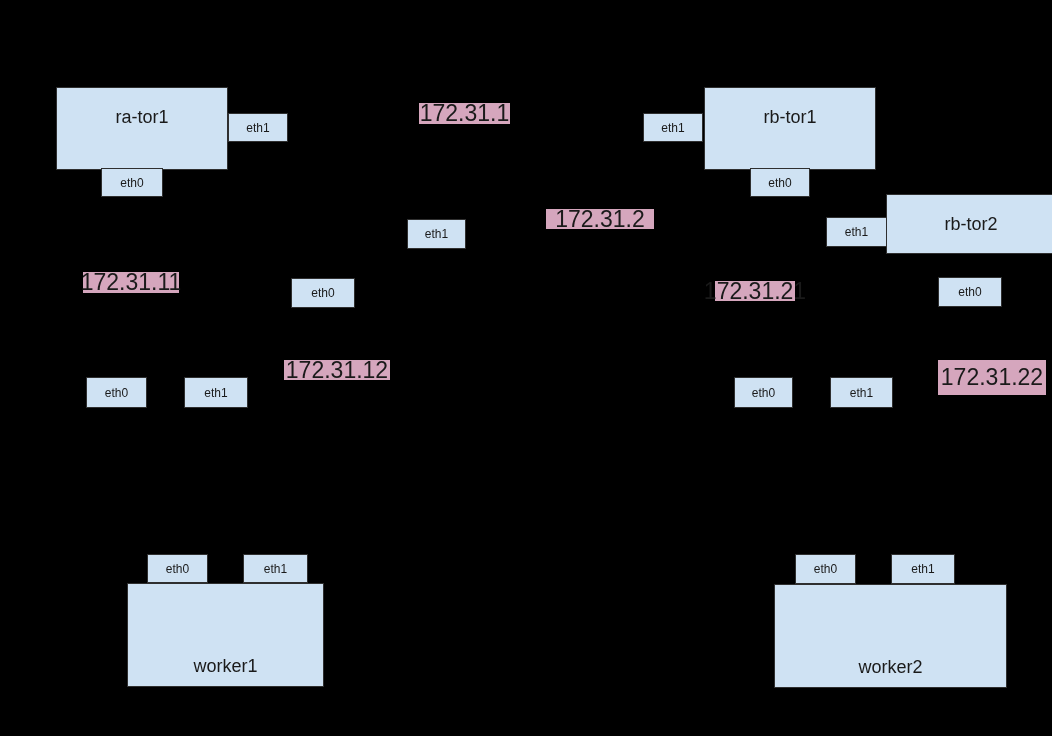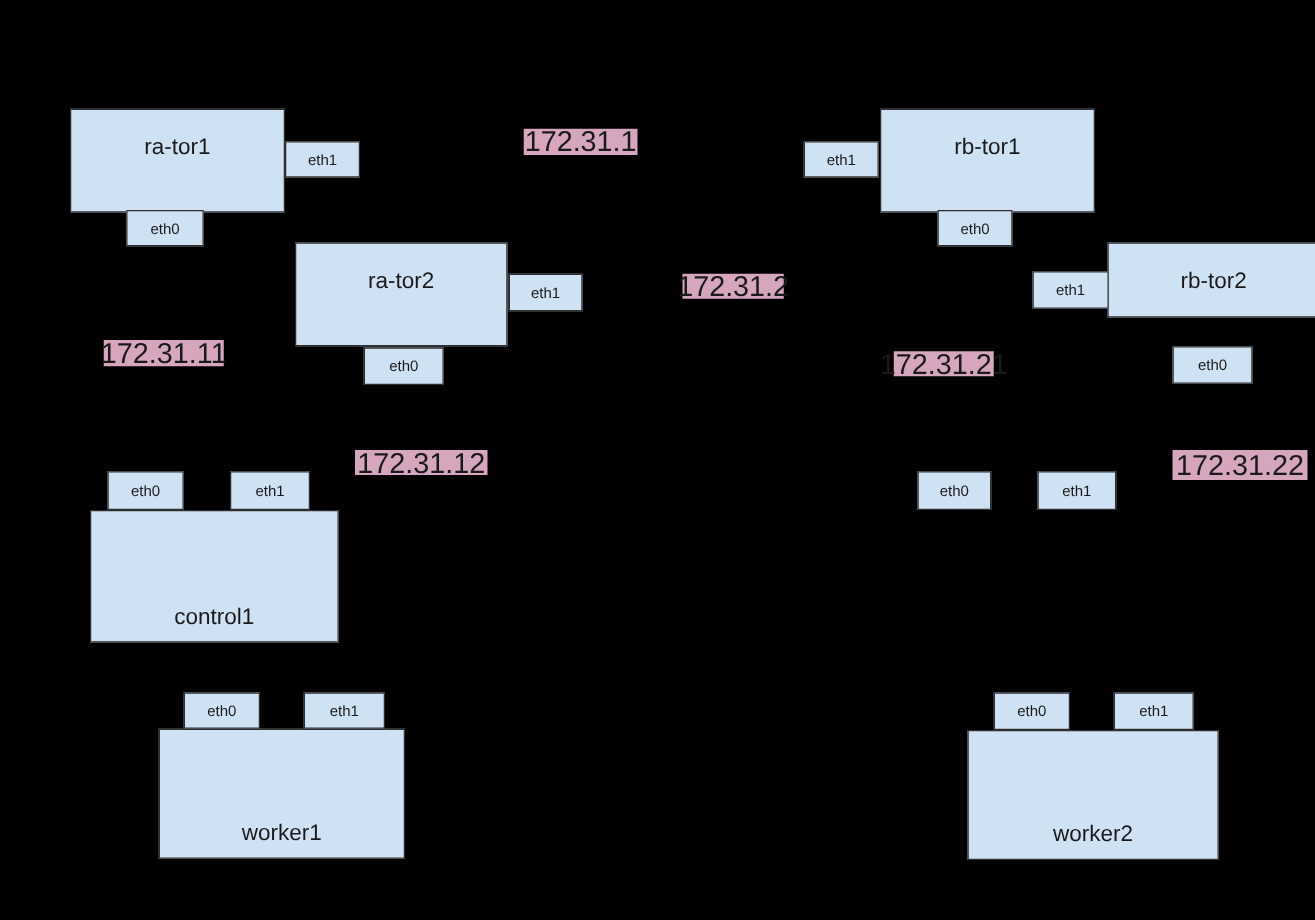--- a/index.html
+++ b/index.html
@@ -64,23 +64,20 @@
   <div class="node" style="left:26px;top:87px;width:172px;height:83px">
     <span class="label label-tor">ra-tor1</span>
   </div>
   <div class="iface" style="left:198px;top:113px;width:60px;height:29px">
     <span>eth1</span>
   </div>
   <div class="iface" style="left:71px;top:168px;width:62px;height:29px">
     <span>eth0</span>
   </div>
 
-  <div class="node" style="left:206px;top:194px;width:170px;height:83px">
-    <span class="label label-tor">ra-tor2</span>
-  </div>
   <div class="iface" style="left:377px;top:219px;width:59px;height:30px">
     <span>eth1</span>
   </div>
   <div class="iface" style="left:261px;top:278px;width:64px;height:30px">
     <span>eth0</span>
   </div>
 
   <div class="node" style="left:674px;top:87px;width:172px;height:83px">
     <span class="label label-tor">rb-tor1</span>
   </div>
@@ -94,23 +91,20 @@
   <div class="node" style="left:856px;top:194px;width:170px;height:60px">
     <span class="label label-tor">rb-tor2</span>
   </div>
   <div class="iface" style="left:796px;top:217px;width:61px;height:30px">
     <span>eth1</span>
   </div>
   <div class="iface" style="left:908px;top:277px;width:64px;height:30px">
     <span>eth0</span>
   </div>
 
-  <div class="node" style="left:42px;top:408px;width:199px;height:106px">
-    <span class="label label-host">control1</span>
-  </div>
   <div class="iface" style="left:56px;top:377px;width:61px;height:31px">
     <span>eth0</span>
   </div>
   <div class="iface" style="left:154px;top:377px;width:64px;height:31px">
     <span>eth1</span>
   </div>
 
   <div class="iface" style="left:704px;top:377px;width:59px;height:31px">
     <span>eth0</span>
   </div>
@@ -121,42 +115,42 @@
   <div class="node" style="left:97px;top:583px;width:197px;height:104px">
     <span class="label label-host">worker1</span>
   </div>
   <div class="iface" style="left:117px;top:554px;width:61px;height:29px">
     <span>eth0</span>
   </div>
   <div class="iface" style="left:213px;top:554px;width:65px;height:29px">
     <span>eth1</span>
   </div>
 
-  <div class="node" style="left:744px;top:584px;width:201px;height:104px">
+  <div class="node" style="left:744px;top:584px;width:233px;height:104px">
     <span class="label label-host">worker2</span>
   </div>
   <div class="iface" style="left:765px;top:554px;width:61px;height:30px">
     <span>eth0</span>
   </div>
   <div class="iface" style="left:861px;top:554px;width:64px;height:30px">
     <span>eth1</span>
   </div>
 
   <div class="ip" style="left:389px;top:103px;width:91px;height:21px">
     <span>172.31.1</span>
   </div>
-  <div class="ip" style="left:516px;top:219px;width:81px;height:20px">
+  <div class="ip" style="left:516px;top:209px;width:108px;height:20px">
     <span>172.31.2</span>
   </div>
   <div class="ip" style="left:53px;top:272px;width:96px;height:21px">
     <span>172.31.11</span>
   </div>
   <div class="ip" style="left:254px;top:360px;width:106px;height:20px">
     <span>172.31.12</span>
   </div>
   <div class="ip" style="left:685px;top:281px;width:80px;height:20px">
     <span>172.31.21</span>
   </div>
-  <div class="ip" style="left:908px;top:360px;width:108px;height:24px">
+  <div class="ip" style="left:908px;top:360px;width:108px;height:35px">
     <span>172.31.22</span>
   </div>
 
 </div>
 
 </body></html>

